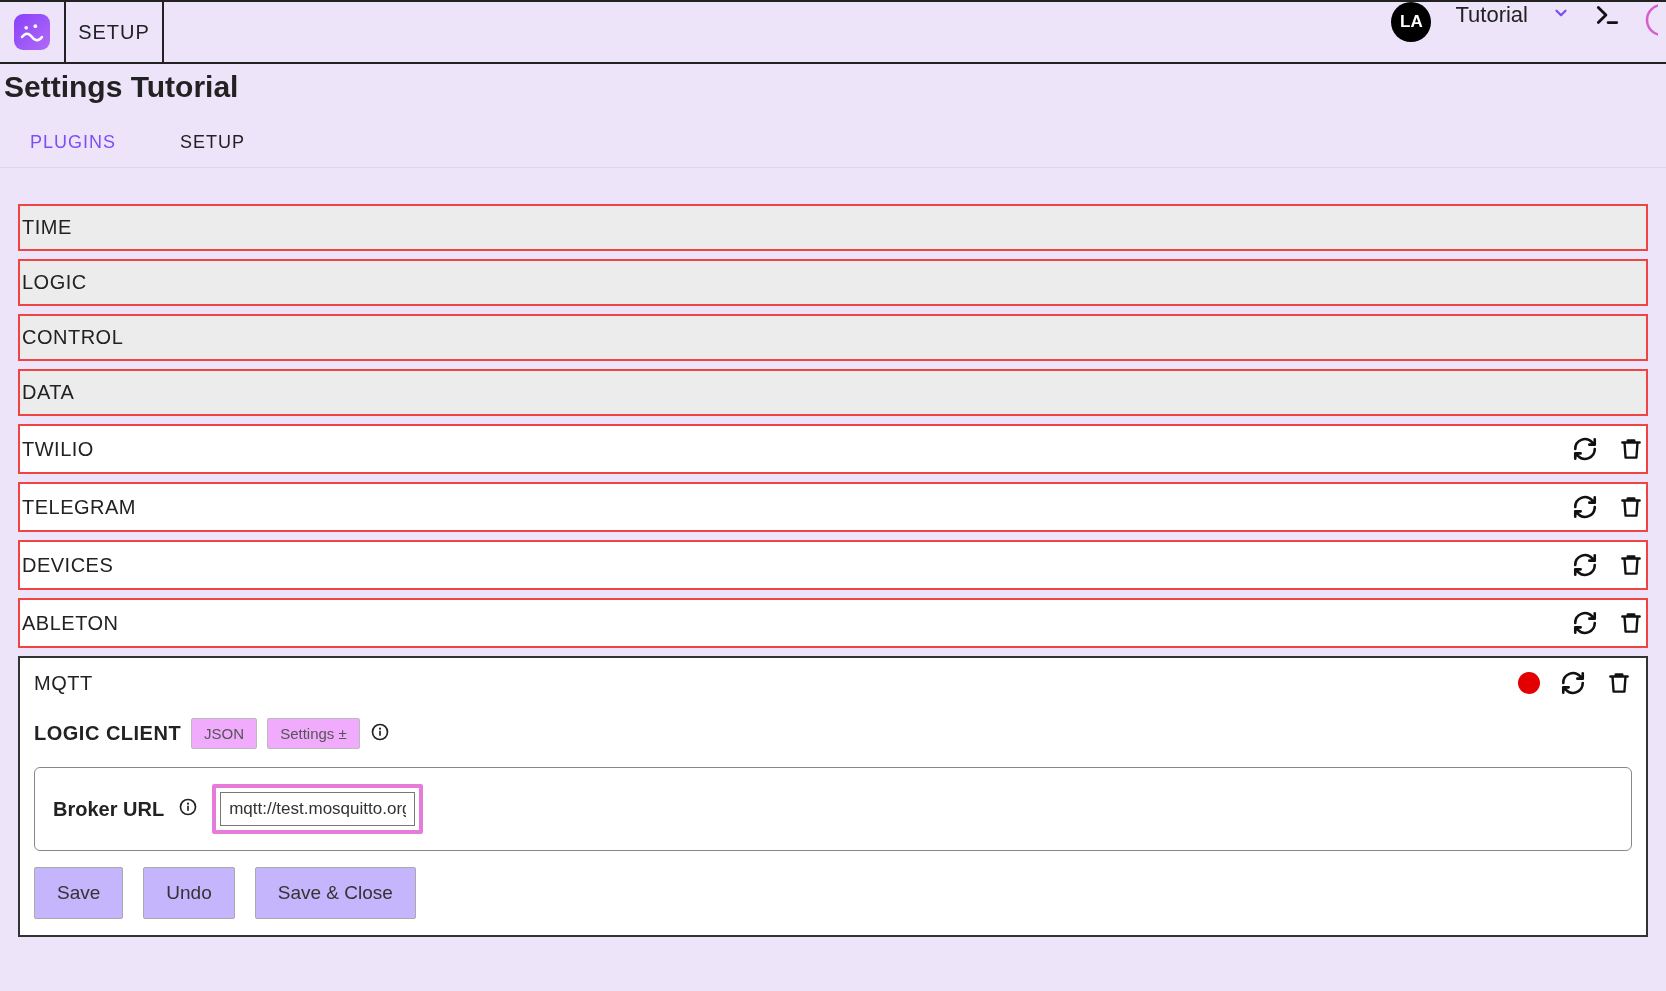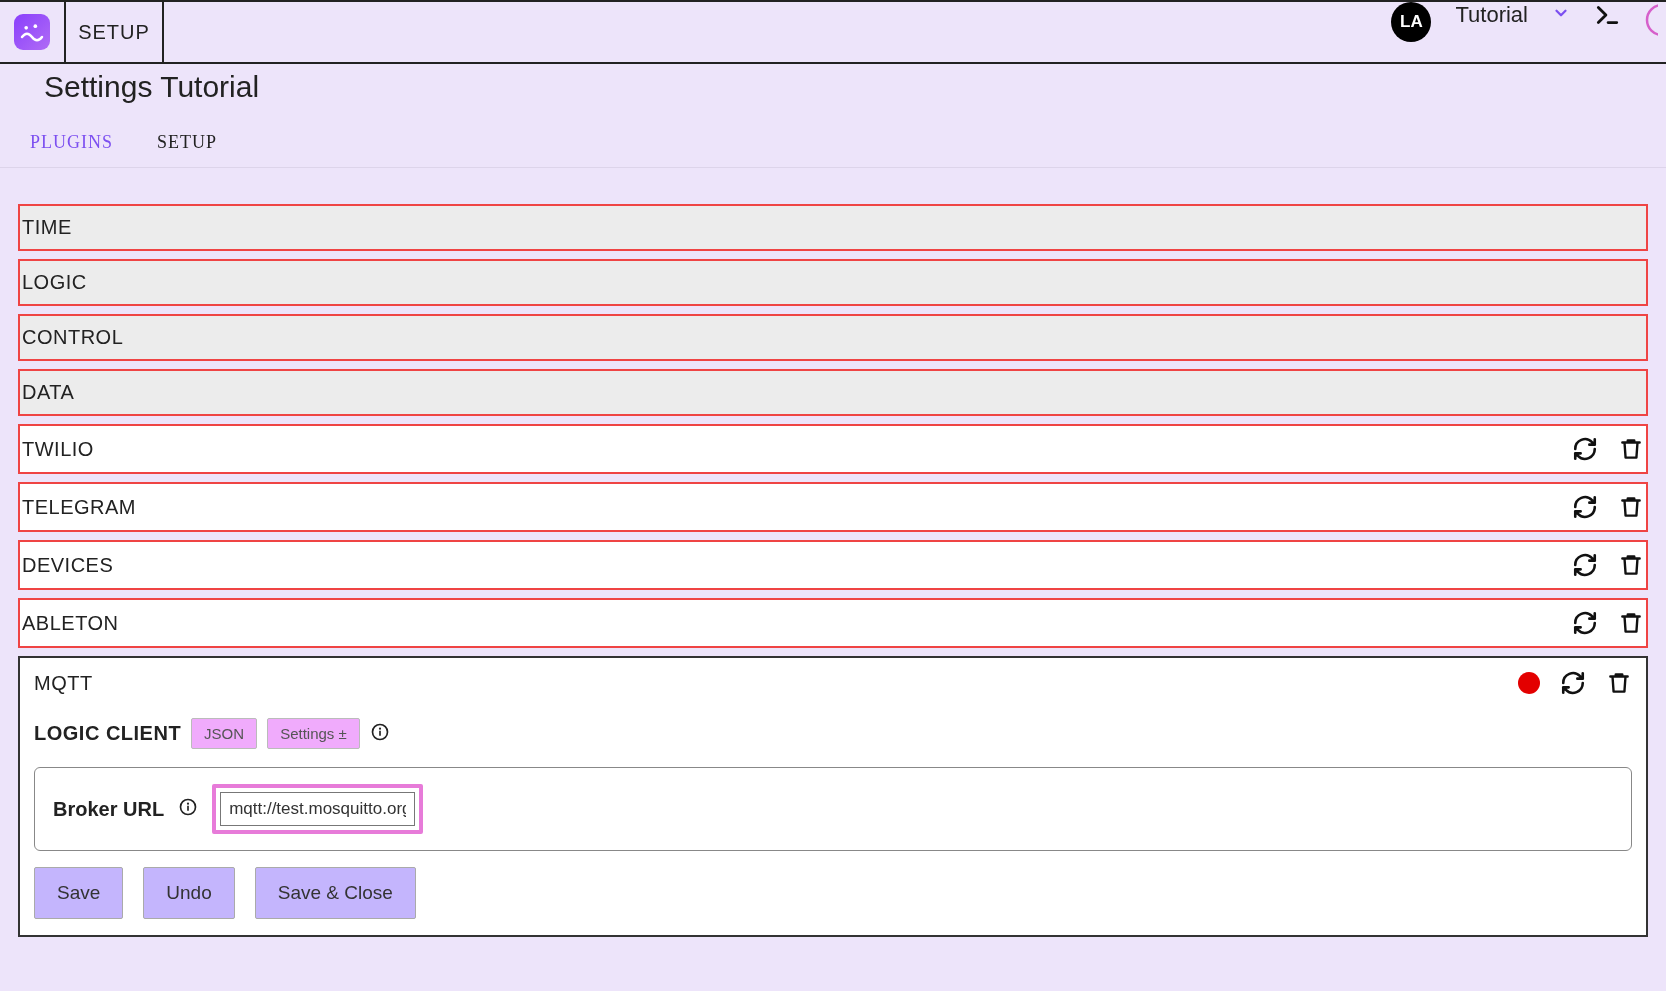--- a/index.html
+++ b/index.html
@@ -69,32 +69,30 @@
   .chevron-down-icon svg { width: 18px; height: 18px; }
   .terminal-icon svg { width: 26px; height: 26px; }
   .partial-icon {
     width: 14px; height: 36px; overflow: hidden;
   }
   .partial-icon svg { width:36px; height:36px; }
 
   
   .page-title {
     font-size: 30px;
-    font-weight: 400;
-    padding: 6px 10px 0 28px;
+    font-weight: 700;
+    padding: 6px 10px 0 4px;
     color: #222;
-    margin-left: 16px;
   }
   .tabs {
-    display:flex; gap: 44px;
+    display:flex; gap: 64px;
     padding: 28px 30px 14px 30px;
     border-bottom: 1px solid #DDD4EA;
     font-size: 18px;
     letter-spacing: 1px;
-    font-family: Liberation Serif, serif;
   }
   .tab { color:#222; cursor:pointer; }
   .tab.active { color:#7C4FF0; font-weight:500; }
 
   
   .plugins-wrap {
     padding: 36px 18px 0 18px;
     display:flex; flex-direction:column; gap:8px;
   }
   .plugin-row {

